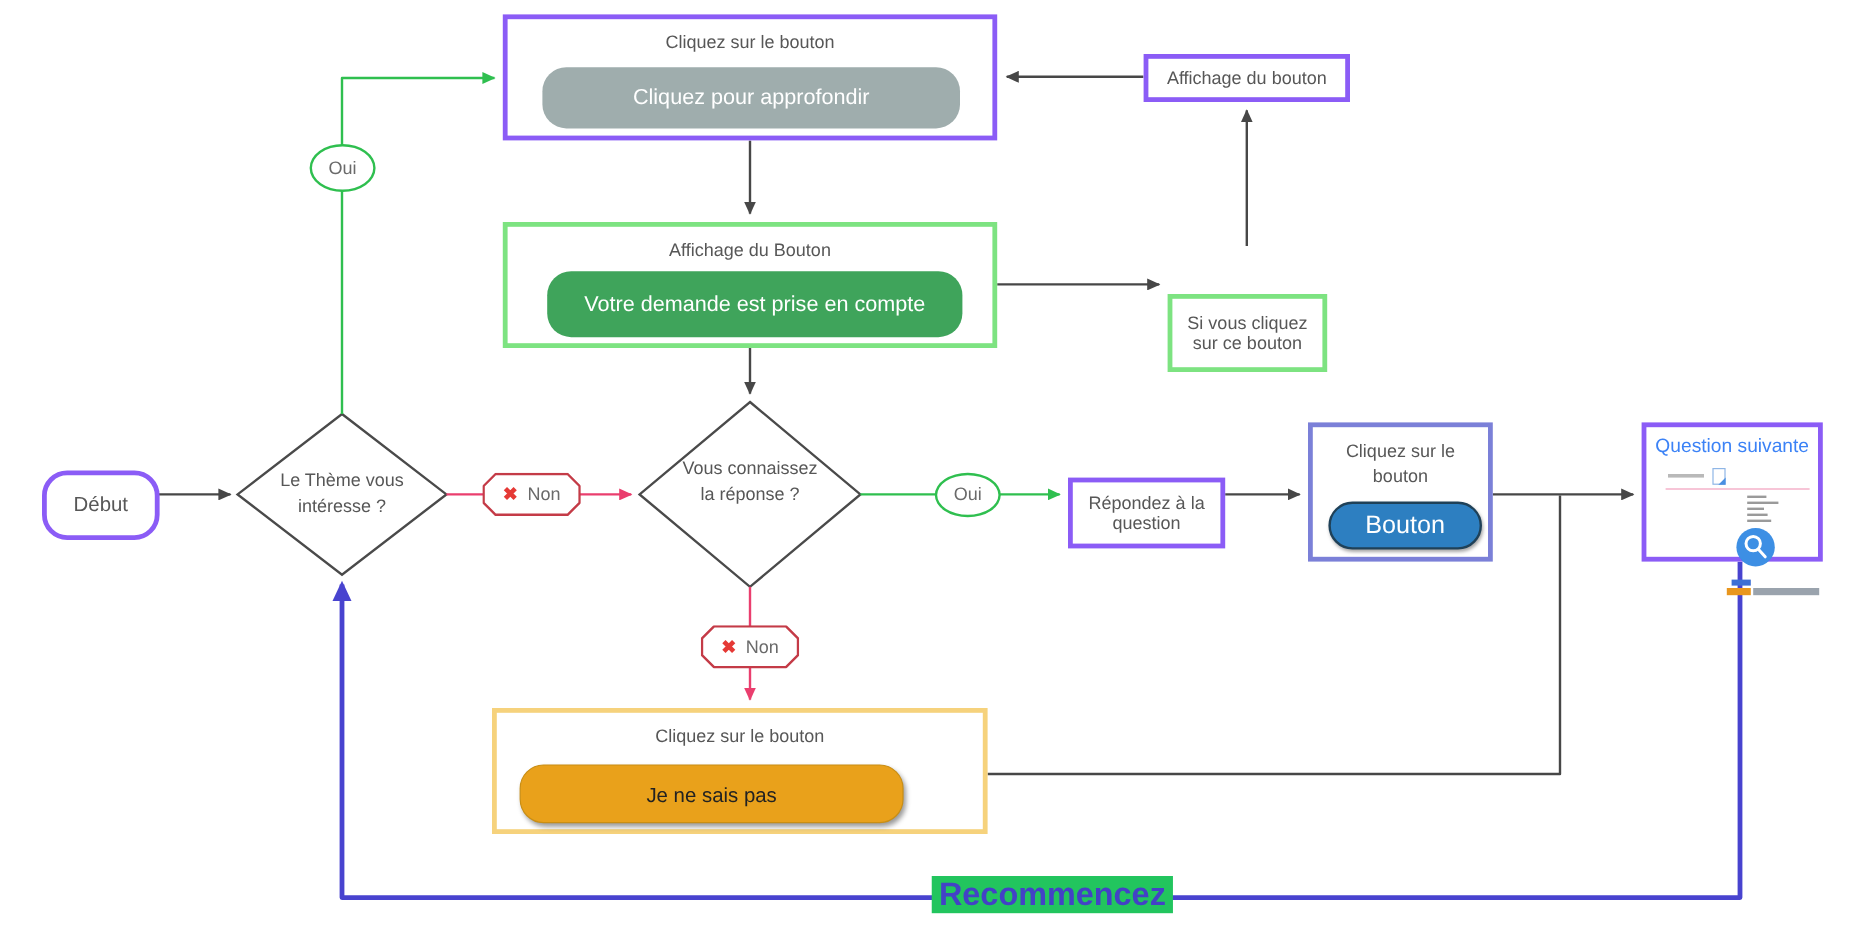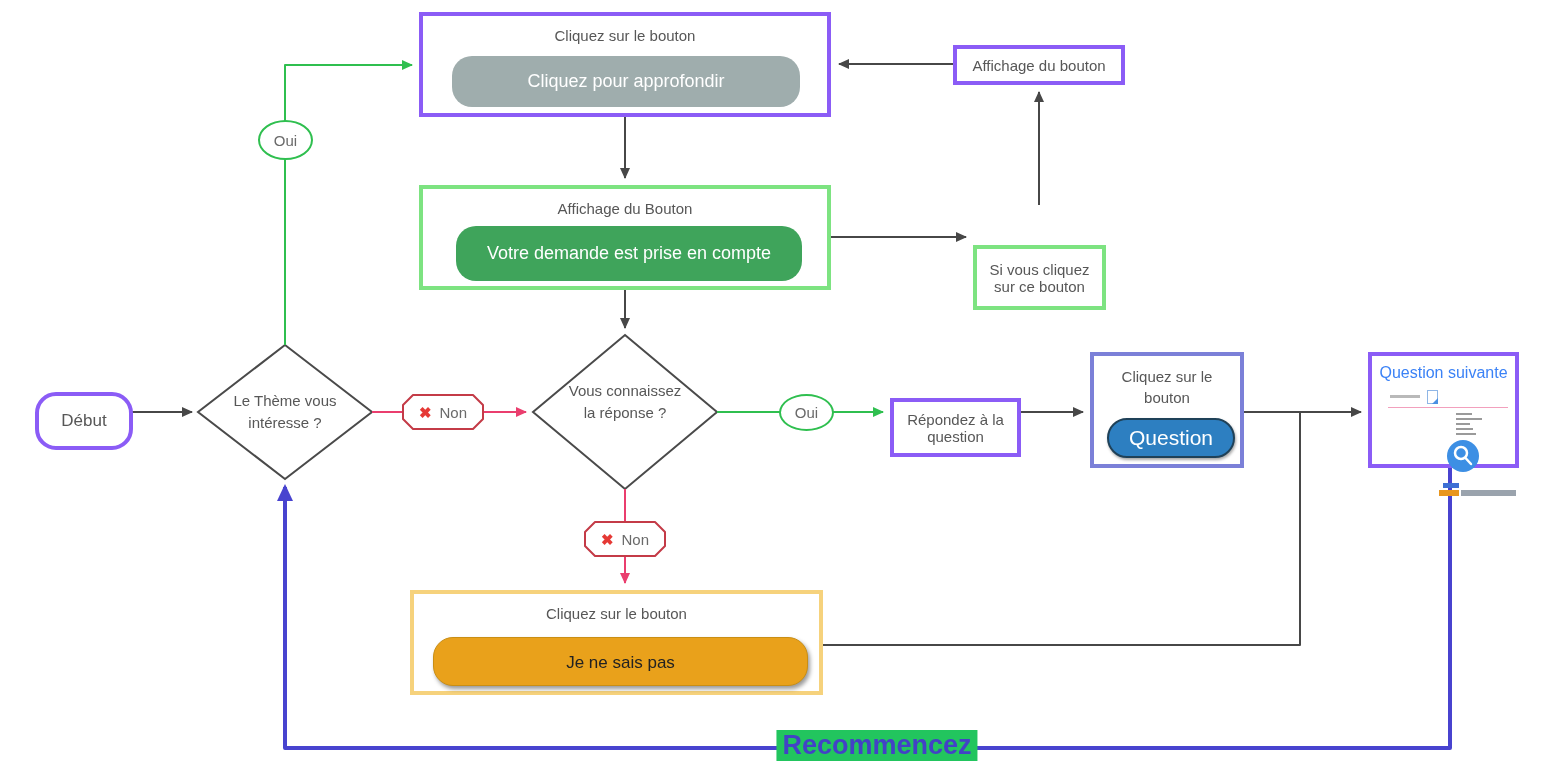--- a/index.html
+++ b/index.html
@@ -151,21 +151,21 @@
       <span>Non</span>
     </div>
   </div>
 
   <div class="box flexc" style="left:890px; top:382px; width:131px; height:59px; font-size:15px; padding:0 6px;margin-top:16px;">
     <span>Répondez à la question</span>
   </div>
 
   <div class="box indigo-border" style="left:1090px; top:352px; width:154px; height:116px;">
     <div class="title" style="padding-top:10px; width:110px; margin:0 auto; line-height:1.4;">Cliquez sur le bouton</div>
-    <div class="btn" style="left:13px; top:62px; width:128px; height:40px; line-height:36px; background:#2d7fc1; border:2px solid #1f4158; font-size:21px; box-shadow:1px 2px 3px rgba(0,0,0,0.35);">Question</div>
+    <div class="btn" style="left:13px; top:62px; width:128px; height:40px; line-height:36px; background:#2d7fc1; border:2px solid #1f4158; font-size:21px; box-shadow:1px 2px 3px rgba(0,0,0,0.35);">Bouton</div>
   </div>
 
   <div class="box" style="left:1368px; top:352px; width:151px; height:116px;">
     <div class="title" style="padding-top:8px; font-size:16px; color:#3b82f6;">Question suivante</div>
 
     <div style="position:absolute; left:0; top:28px; width:151px; height:86px;">
       <div class="thumb-bar" style="left:18px; top:11px; width:30px; height:3px;"></div>
       <div class="doc-icon" style="left:55px; top:6px;"></div>
       <div class="pink-divider" style="left:16px; top:23px; width:120px;"></div>
       <div class="mini-list-item" style="left:84px; top:29px; width:16px;"></div>
@@ -179,18 +179,18 @@
         <line x1="19.5" y1="19" x2="25" y2="25" stroke="#ffffff" stroke-width="2.5" stroke-linecap="round"></line>
       </svg>
       <div style="position:absolute; left:71px; top:99px; width:16px; height:5px; background:#3d6fd4;"></div>
       <div style="position:absolute; left:67px; top:106px; width:20px; height:6px; background:#e8961e;"></div>
       <div style="position:absolute; left:89px; top:106px; width:55px; height:6px; background:#9aa3ad;"></div>
     </div>
   </div>
 
   <div class="box orange-border" style="left:410px; top:590px; width:413px; height:105px;">
     <div class="title" style="padding-top:11px;">Cliquez sur le bouton</div>
-    <div class="btn" style="left:19px; top:43px; width:375px; height:49px; line-height:49px; background:#e9a11b; border:1px solid #c98e14; color:#222222; font-size:17px; box-shadow:2px 3px 4px rgba(0,0,0,0.4);">Je ne sais pas</div>
+    <div class="btn" style="left:19px; top:43px; width:320px; height:49px; line-height:49px; background:#e9a11b; border:1px solid #c98e14; color:#222222; font-size:17px; box-shadow:2px 3px 4px rgba(0,0,0,0.4);">Je ne sais pas</div>
   </div>
 
   <div id="recommencez">Recommencez</div>
 
 </div>
 
 </body></html>

